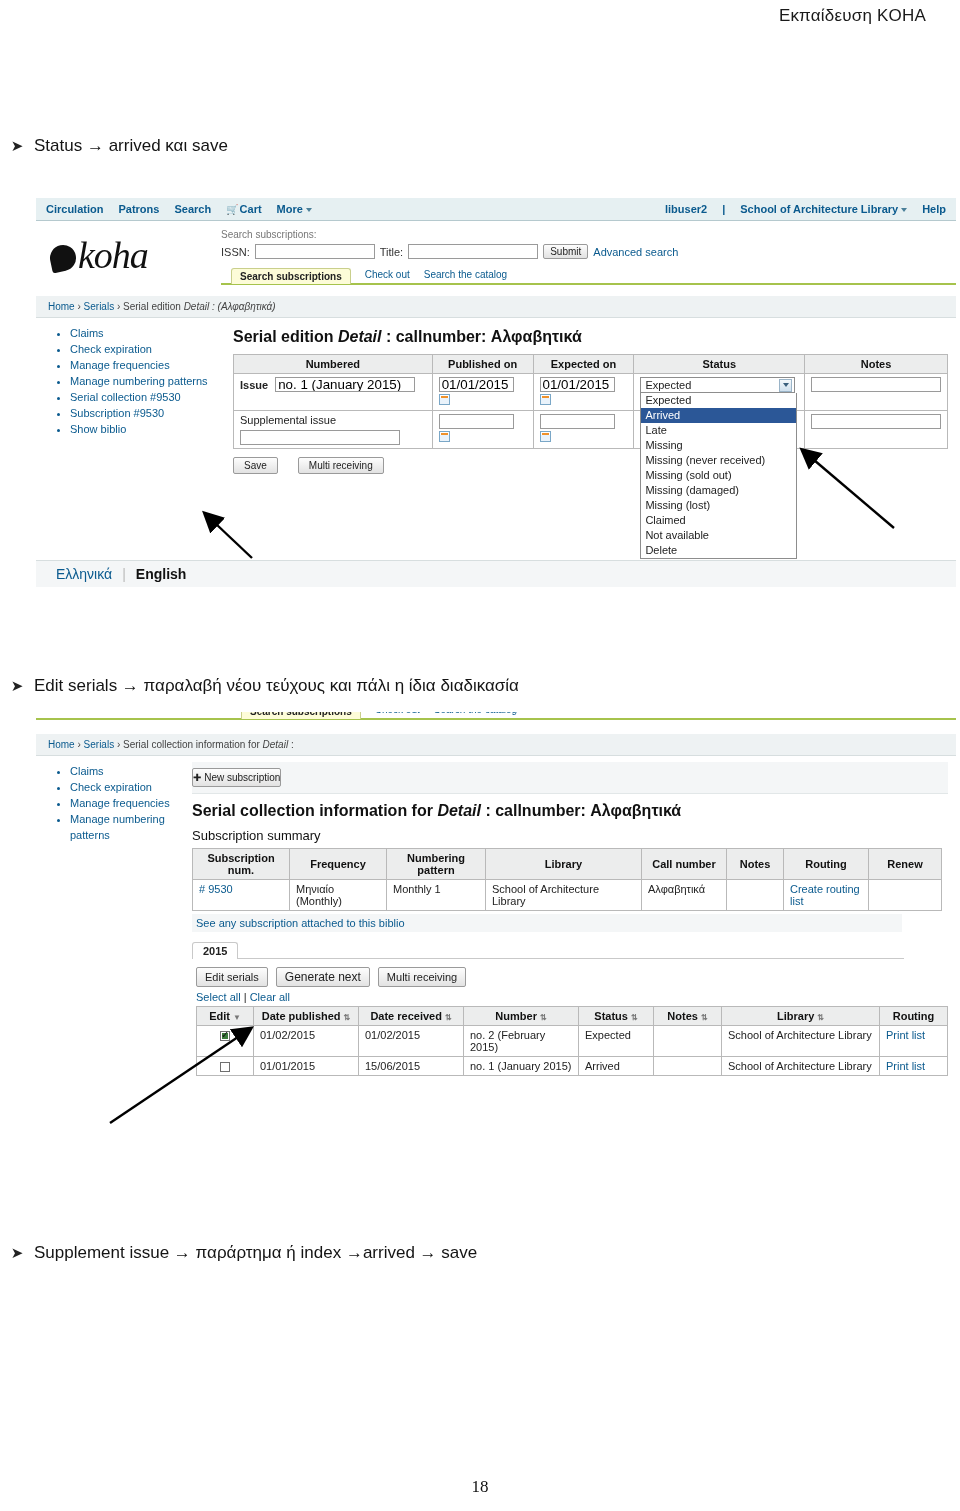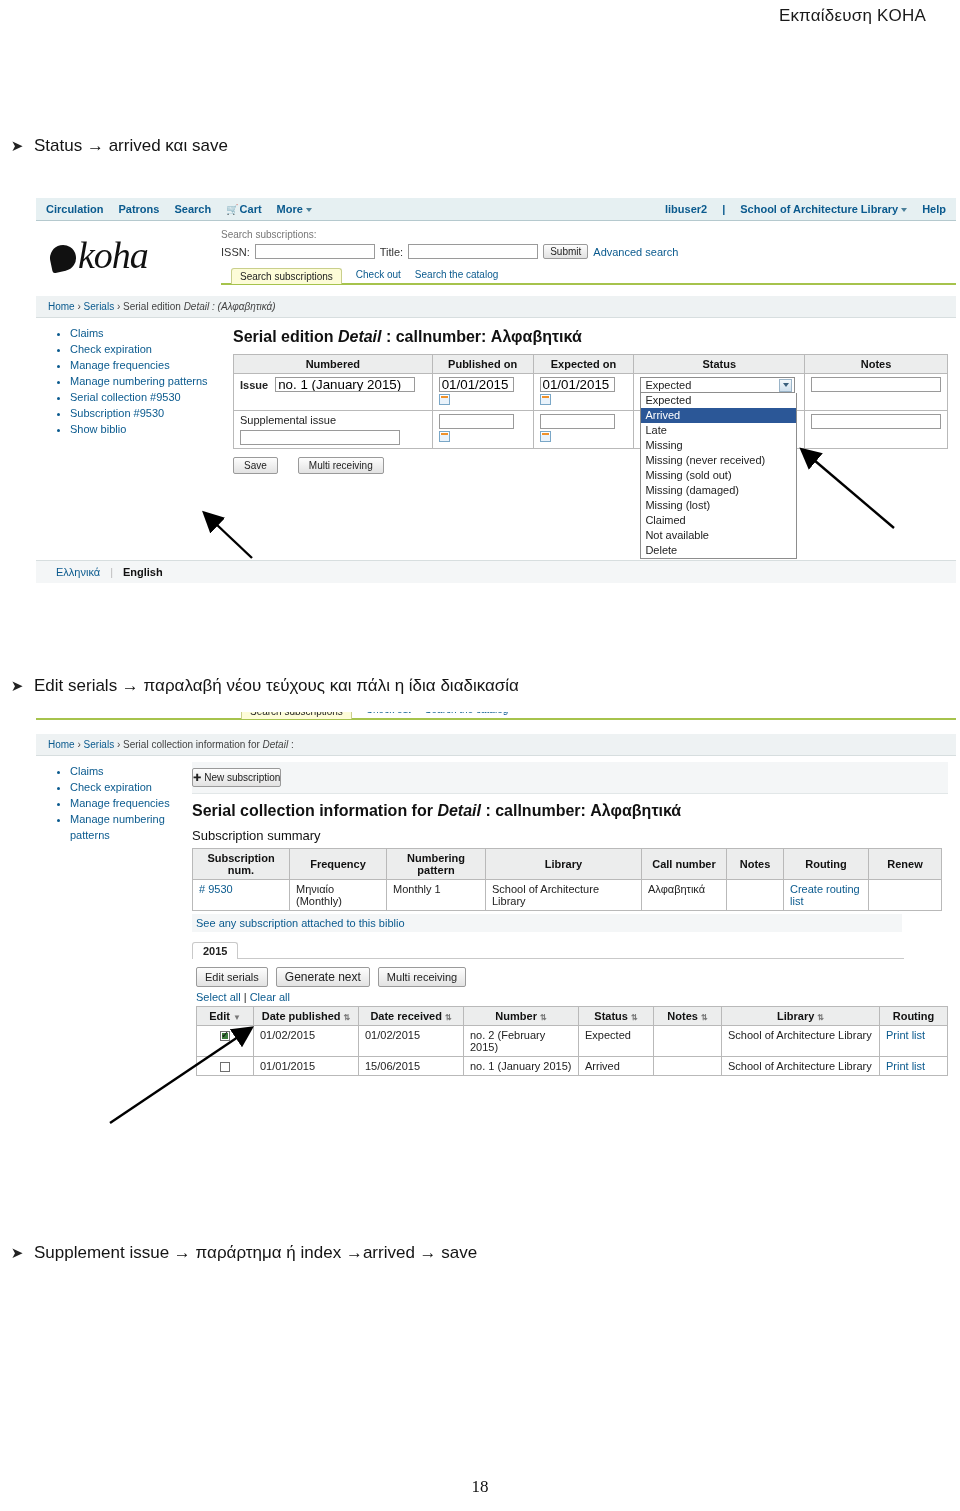--- a/index.html
+++ b/index.html
@@ -101,21 +101,21 @@
   .link{color:#0a5a8e; text-decoration:none;}
 
   .koha-tabs{
     display:flex; align-items:flex-end; gap:14px;
     border-bottom:2px solid #a6c34c;
     padding-left:90px; height:20px; box-sizing:border-box;
     position:relative;
   }
   .tab-active{
     background:#fdfcd8; border:1px solid #c9cf8c; border-bottom:none;
-    font-size:10px; font-weight:normal; padding:2px 8px; color:#222;
+    font-size:10px; font-weight:bold; padding:2px 8px; color:#222;
     border-radius:3px 3px 0 0; position:relative; top:1px;
   }
   .tab-link{font-size:10px; color:#0a5a8e; padding-bottom:3px;}
 
   .koha-breadcrumb{
     background:#eef2f3; border-bottom:1px solid #d7dedf;
     font-size:10px; color:#444; padding:5px 12px; box-sizing:border-box;
   }
   .koha-breadcrumb i{font-style:italic;}
 
@@ -173,21 +173,21 @@
   }
   .select-list{
     position:absolute; top:16px; left:0; width:155px;
     border:1px solid #8d8d8d; border-top:none; background:#fff; z-index:5;
   }
   .select-list div{padding:0 4px; font-size:11px; line-height:15px; white-space:nowrap;}
   .select-list div.sel{background:#2b5797; color:#fff;}
 
   .koha-langbar{
     border-top:1px solid #d7dedf; background:#f4f6f7;
-    padding:5px 0 5px 20px; font-size:11px; display:flex; gap:10px; align-items:center;
+    padding:5px 0 5px 20px; font-size:14px; display:flex; gap:10px; align-items:center;
     box-sizing:border-box;
   }
   .koha-langbar .divider{color:#bbb;}
   .koha-langbar b{color:#111;}
 
   .toolbar-strip{
     background:#f4f6f7; border-bottom:1px solid #e2e7e8;
     padding:6px 0 6px 0; box-sizing:border-box;
   }
 

